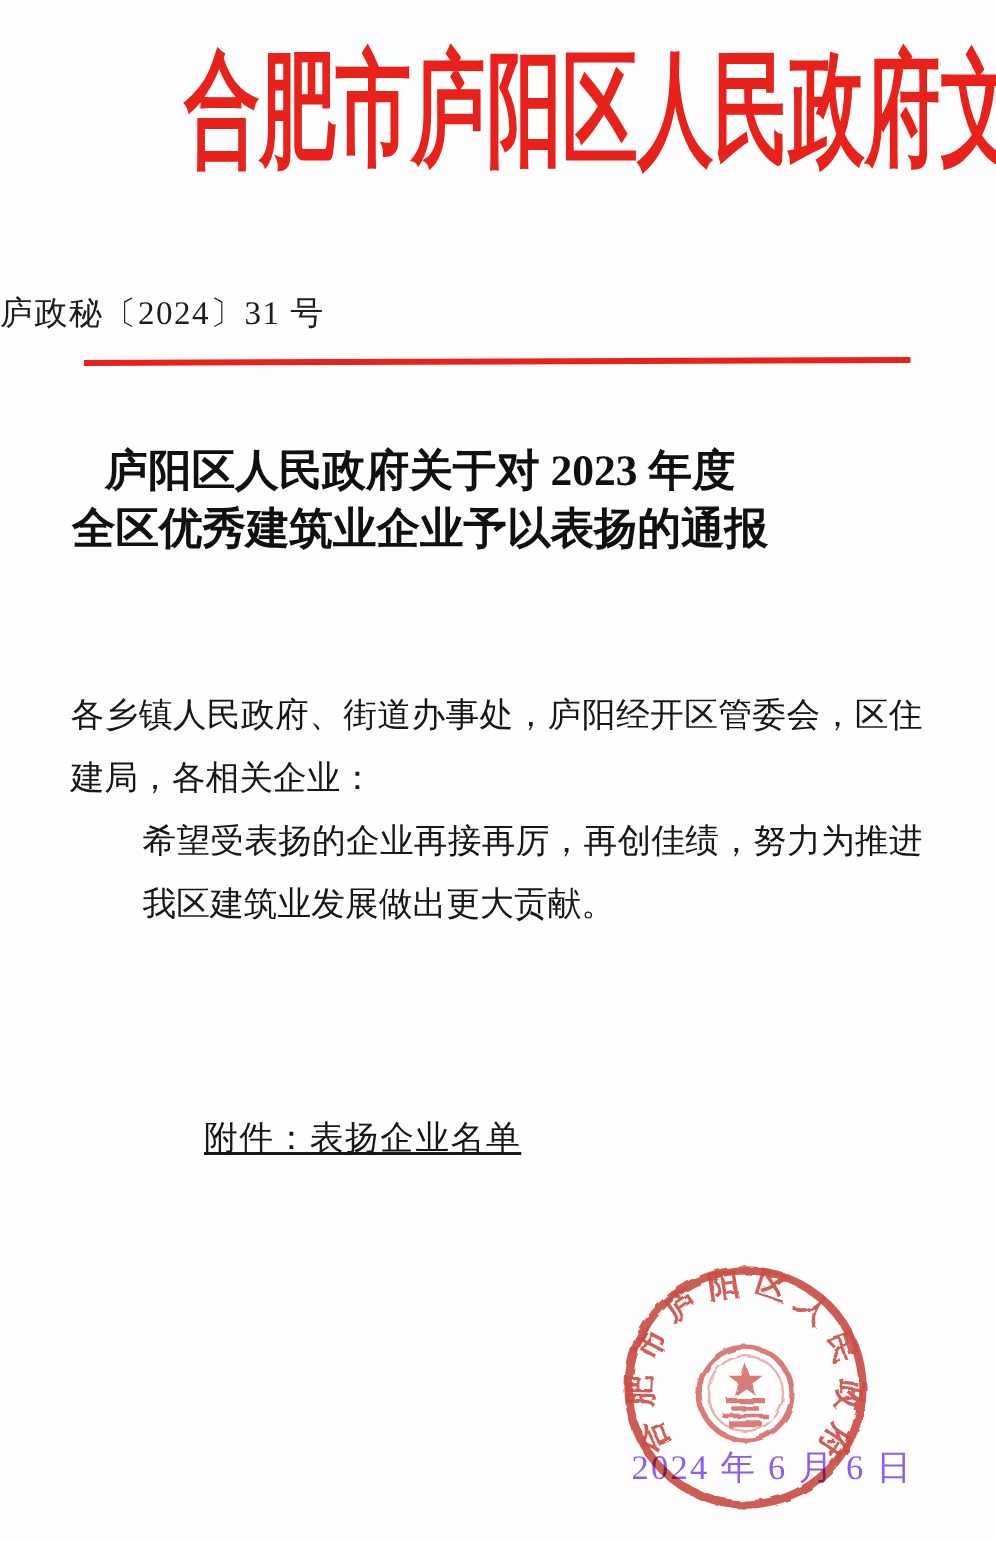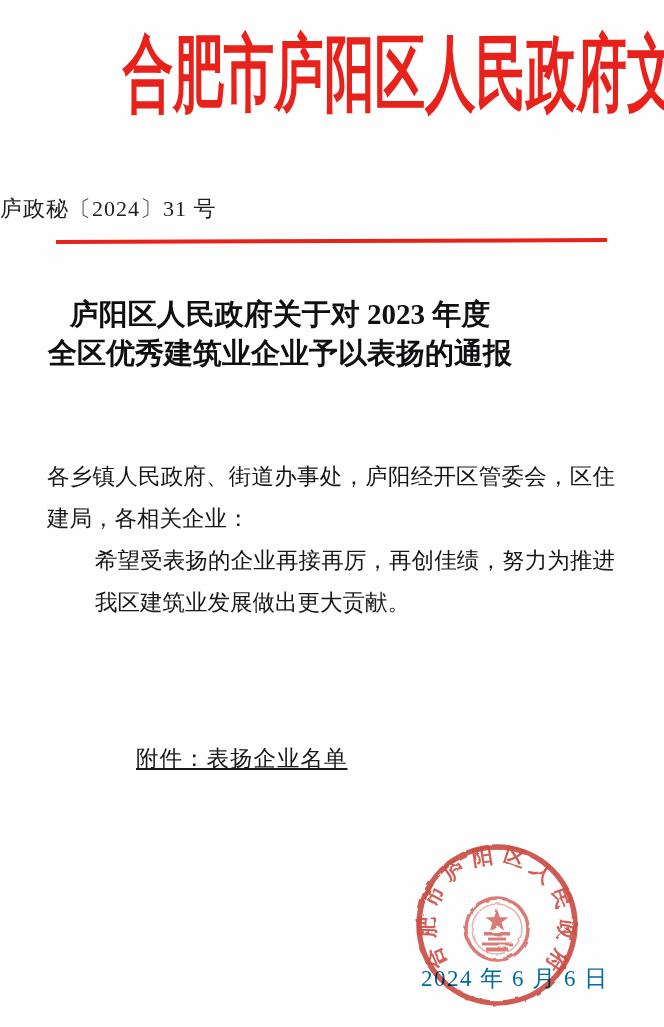--- a/index.html
+++ b/index.html
@@ -71,21 +71,21 @@
     color: #17171a;
     letter-spacing: 1px;
     text-decoration: underline;
   }
 
   .date-line {
     position: absolute;
     top: 963px; left: 421px;
     font-size: 23px;
     letter-spacing: 1.5px;
-    color: #0369a1;
+    color: #8b5cf6;
     z-index: 1;
   }
 
   .seal {
     position: absolute;
     left: 413px; top: 841px;
     width: 168px; height: 168px;
     z-index: 2;
     mix-blend-mode: multiply;
     opacity: 0.92;

